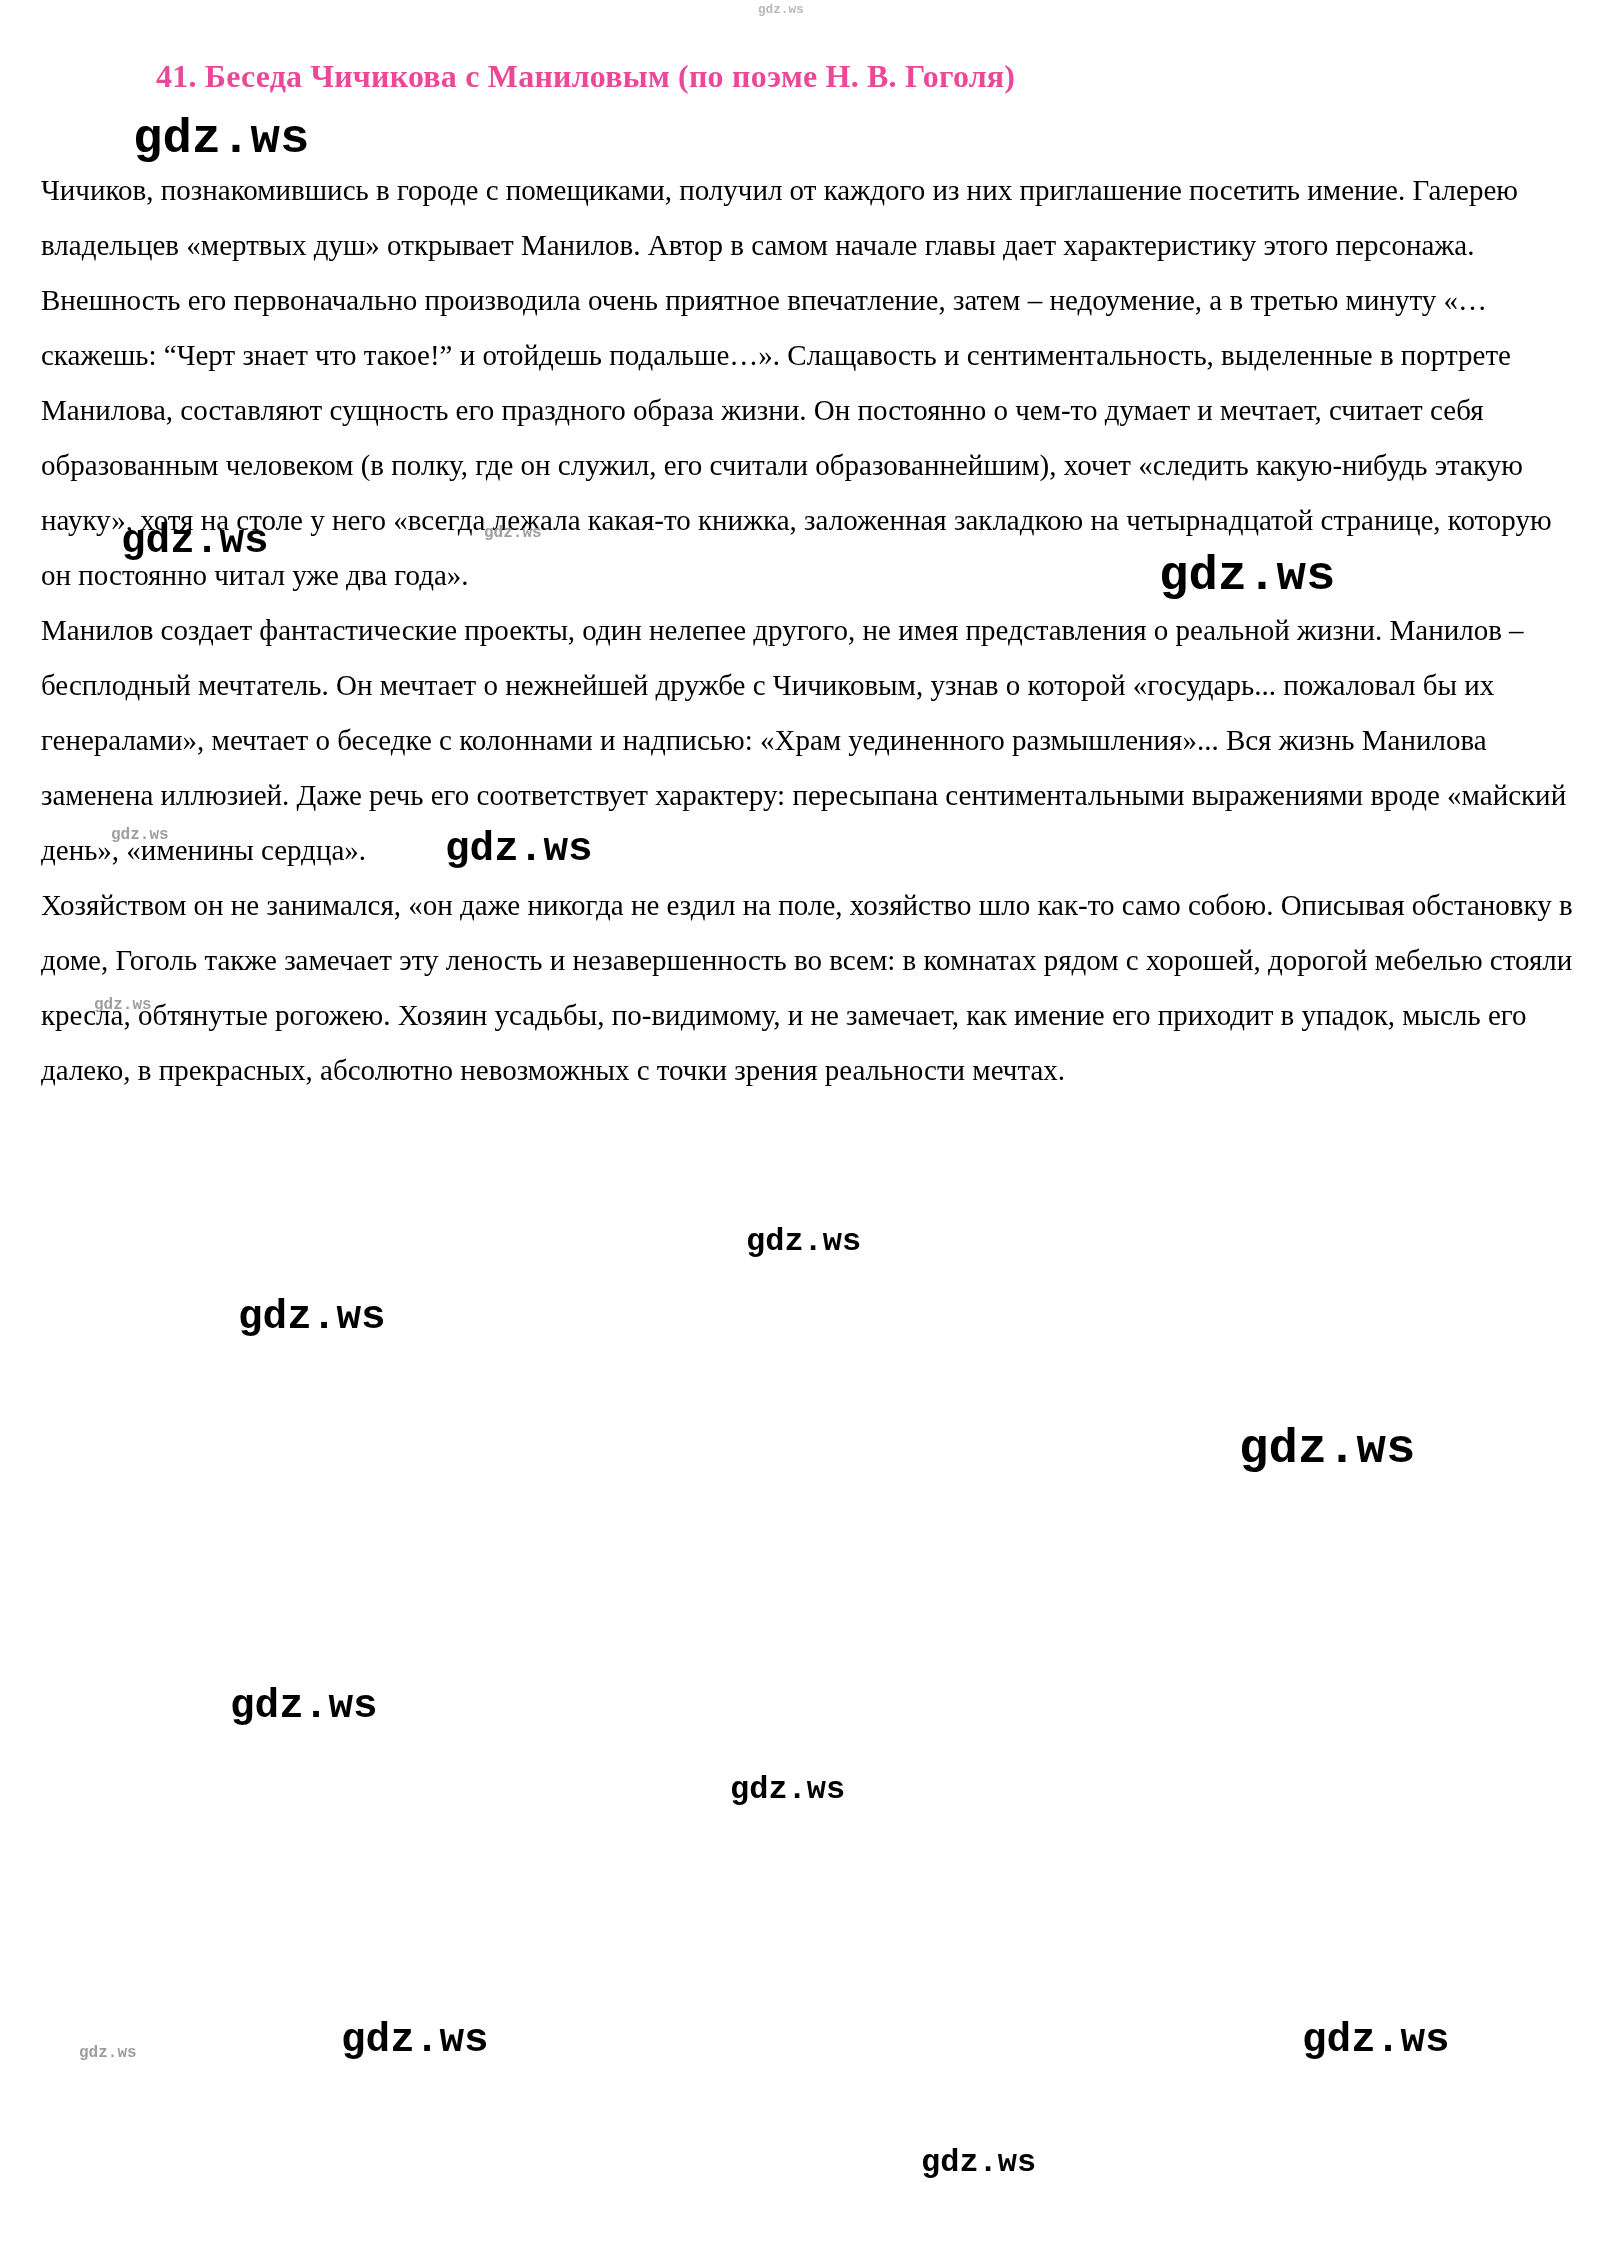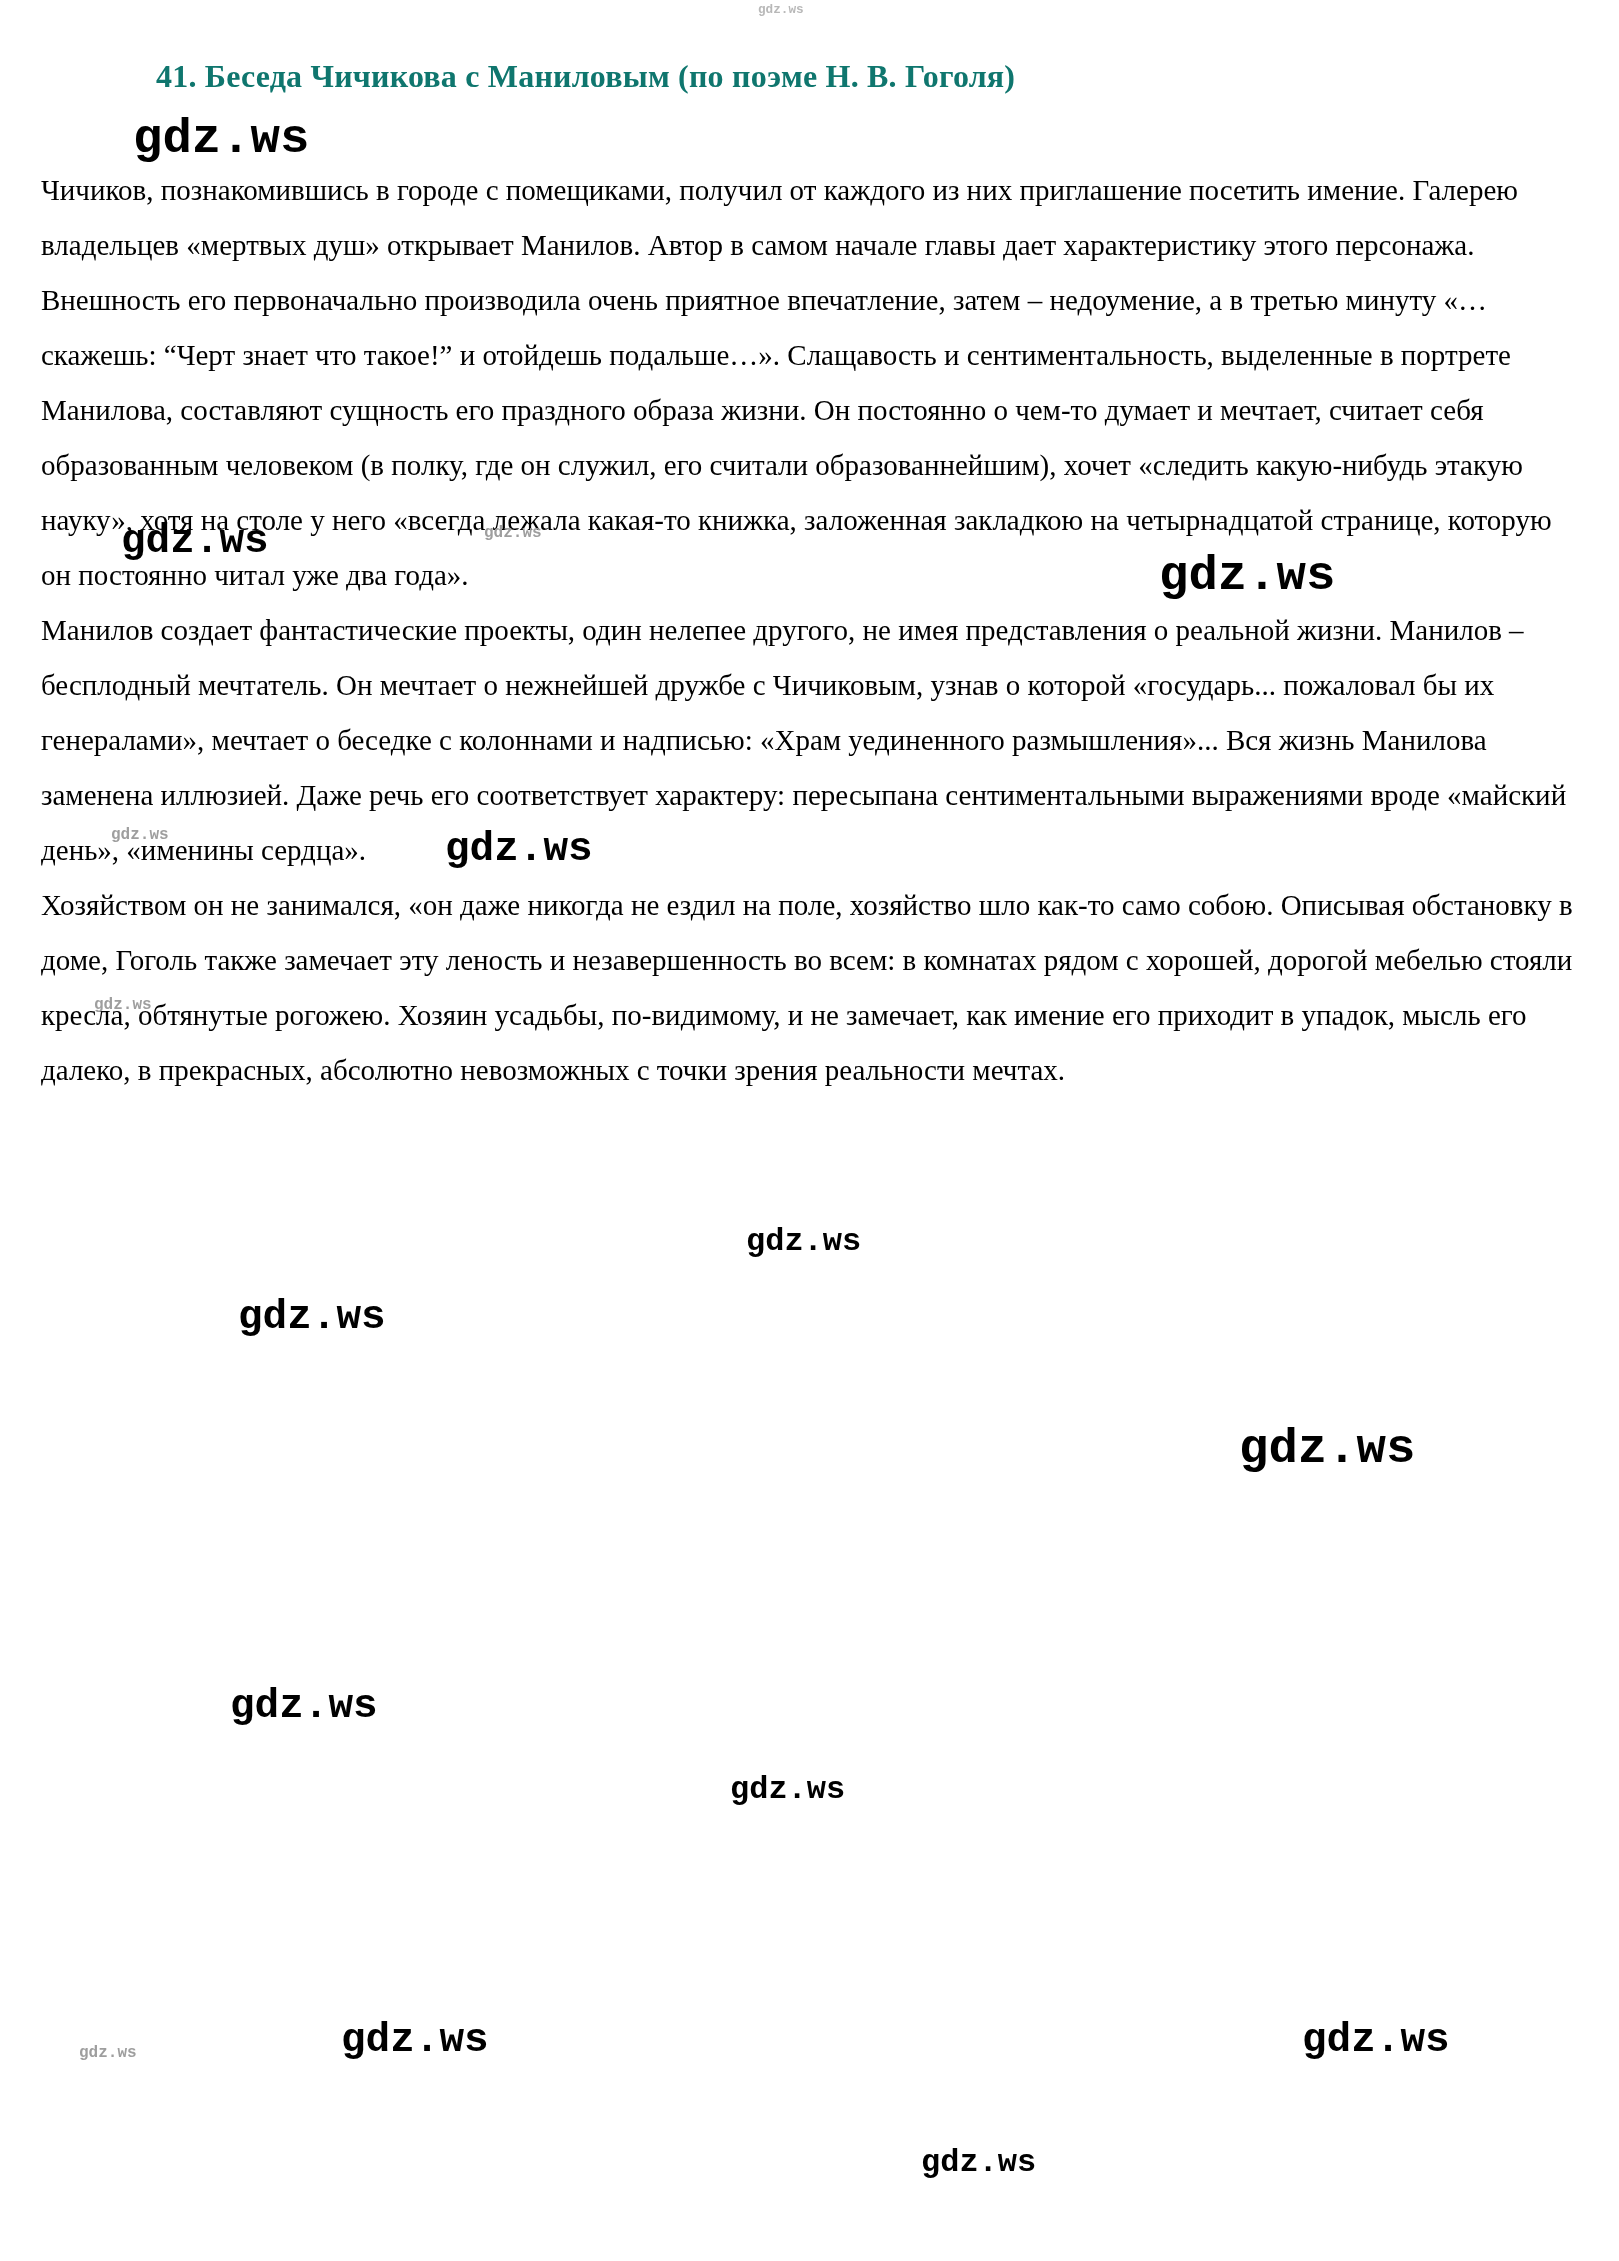--- a/index.html
+++ b/index.html
@@ -27,21 +27,21 @@
   .doc-title {
     position: absolute;
     left: 156px;
     top: 36px;
     width: 1350px;
     font-family: "Liberation Serif", serif;
     font-weight: bold;
     font-size: 32px;
     line-height: 1.2;
     letter-spacing: 0.2px;
-    color: #0f766e;
+    color: #ec4899;
   }
 
   .body-text {
     position: absolute;
     left: 41px;
     top: 163px;
     width: 1540px;
     font-family: "Liberation Serif", serif;
     font-size: 29px;
     line-height: 55px;

